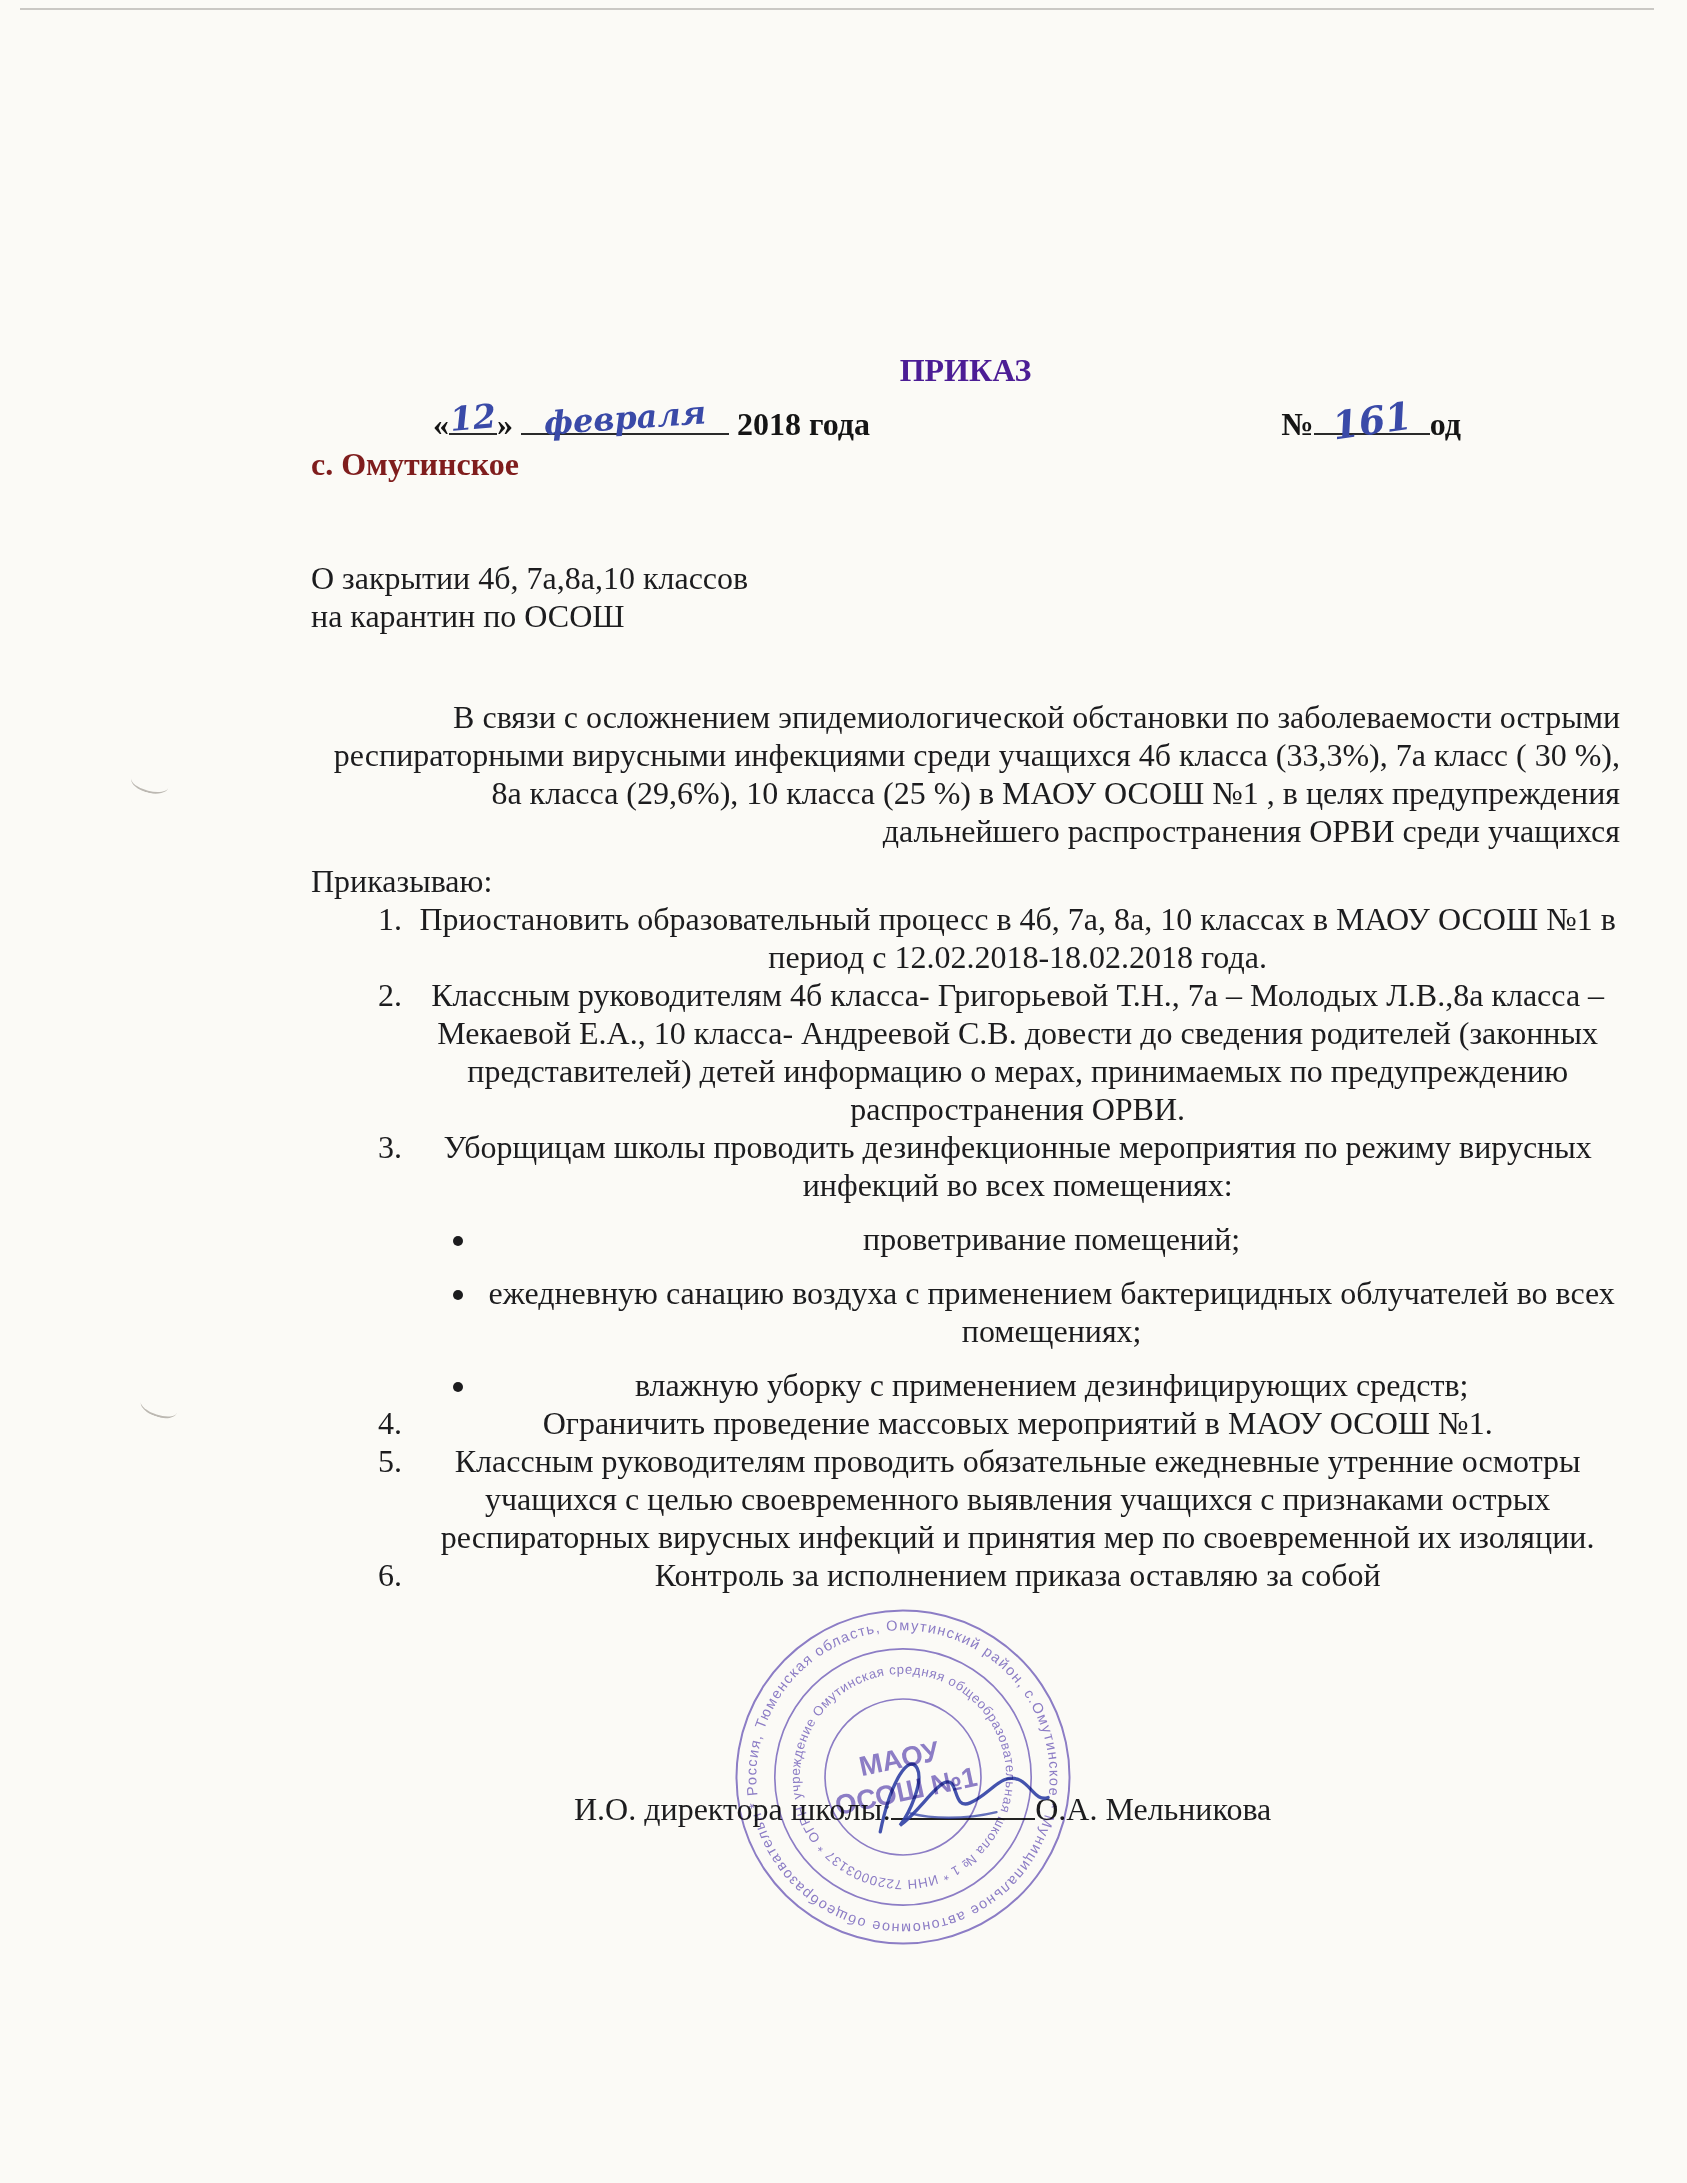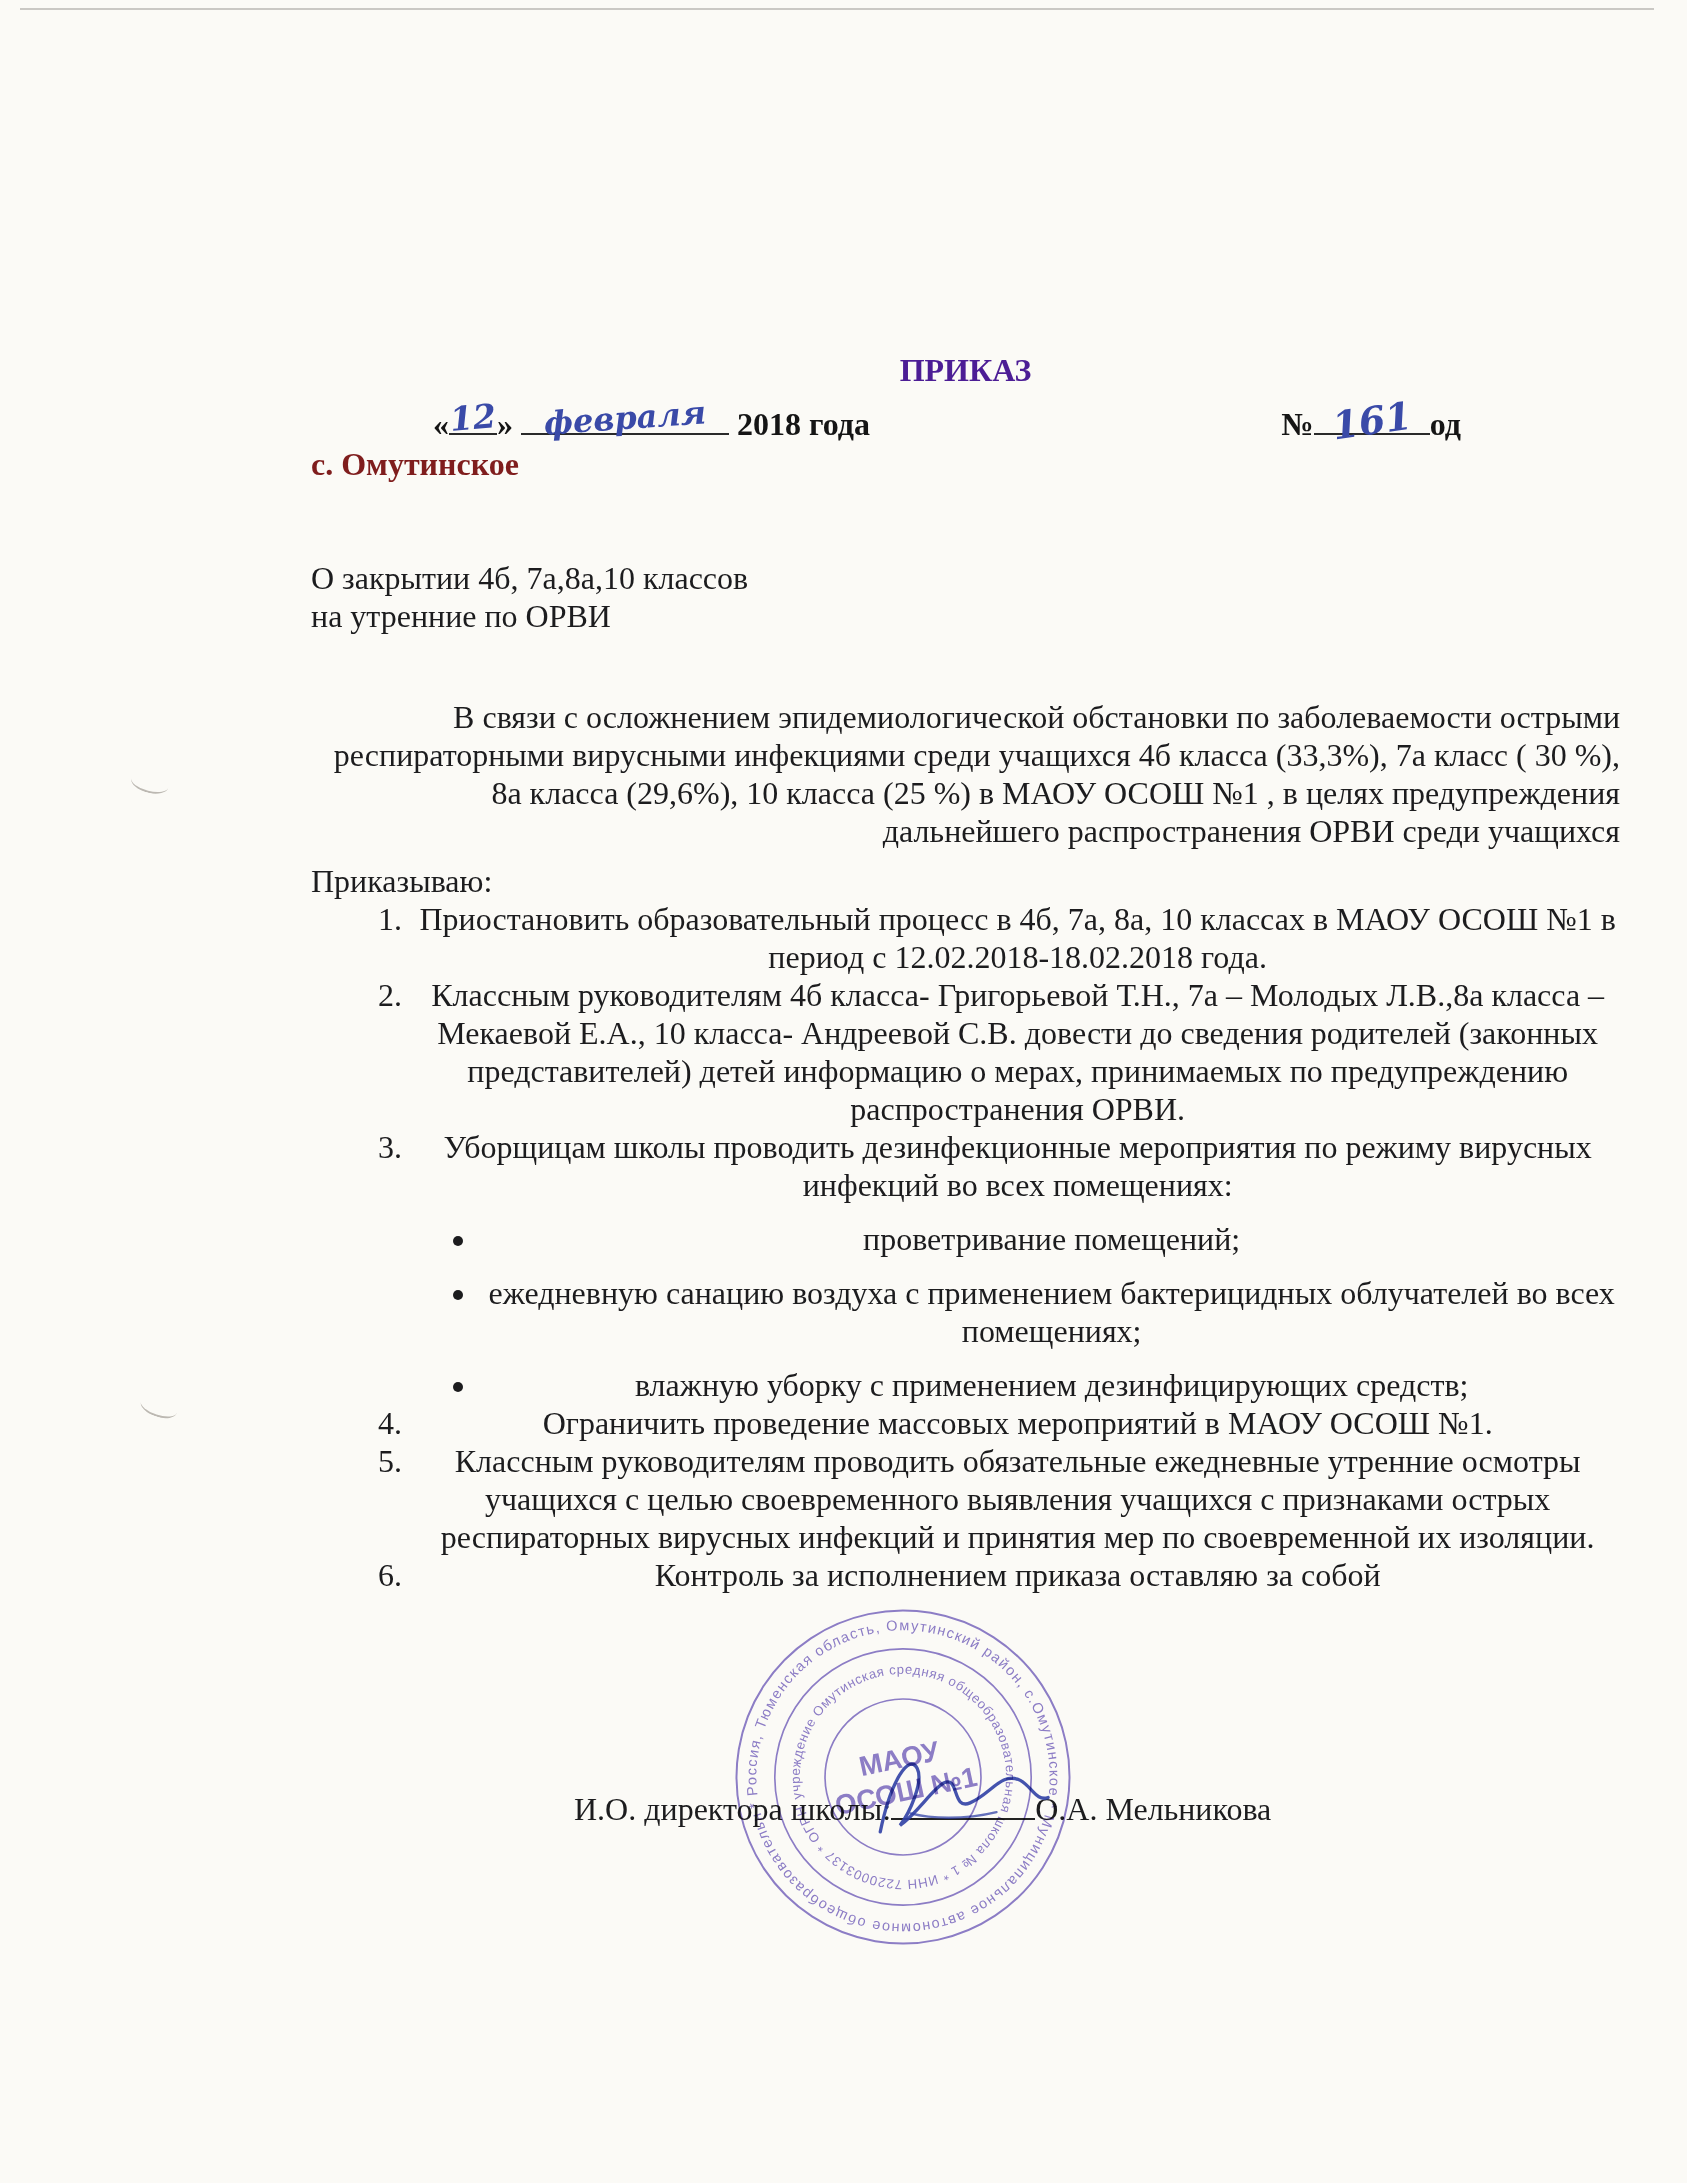--- a/index.html
+++ b/index.html
@@ -75,21 +75,21 @@
     </span>
     <span>
       <span>№</span><span class="blank num"><span class="hand num-h">161</span></span><span>од</span>
     </span>
   </div>
 
   <div class="col place">с. Омутинское</div>
 
   <div class="col subject">
     <div>О закрытии  4б, 7а,8а,10 классов</div>
-    <div>на утренние по ОРВИ</div>
+    <div>на карантин по ОСОШ</div>
   </div>
 
   <div class="col bodytext">
     <p class="intro">В связи с осложнением эпидемиологической обстановки по заболеваемости острыми респираторными вирусными инфекциями среди учащихся 4б класса (33,3%), 7а класс ( 30 %), 8а класса (29,6%), 10 класса (25 %) в  МАОУ ОСОШ №1  , в целях предупреждения дальнейшего распространения ОРВИ среди учащихся</p>
     <p class="resolve">Приказываю:</p>
     <ol class="order">
       <li><span>Приостановить образовательный процесс в  4б, 7а, 8а, 10 классах в МАОУ ОСОШ №1  в период с 12.02.2018-18.02.2018 года.</span></li>
       <li><span>Классным руководителям 4б класса- Григорьевой Т.Н., 7а – Молодых Л.В.,8а класса – Мекаевой Е.А., 10 класса- Андреевой С.В.   довести до сведения родителей (законных представителей) детей информацию о мерах, принимаемых по предупреждению распространения ОРВИ.</span></li>
       <li>
         <span>Уборщицам школы  проводить дезинфекционные мероприятия по режиму вирусных инфекций во всех помещениях:</span>

